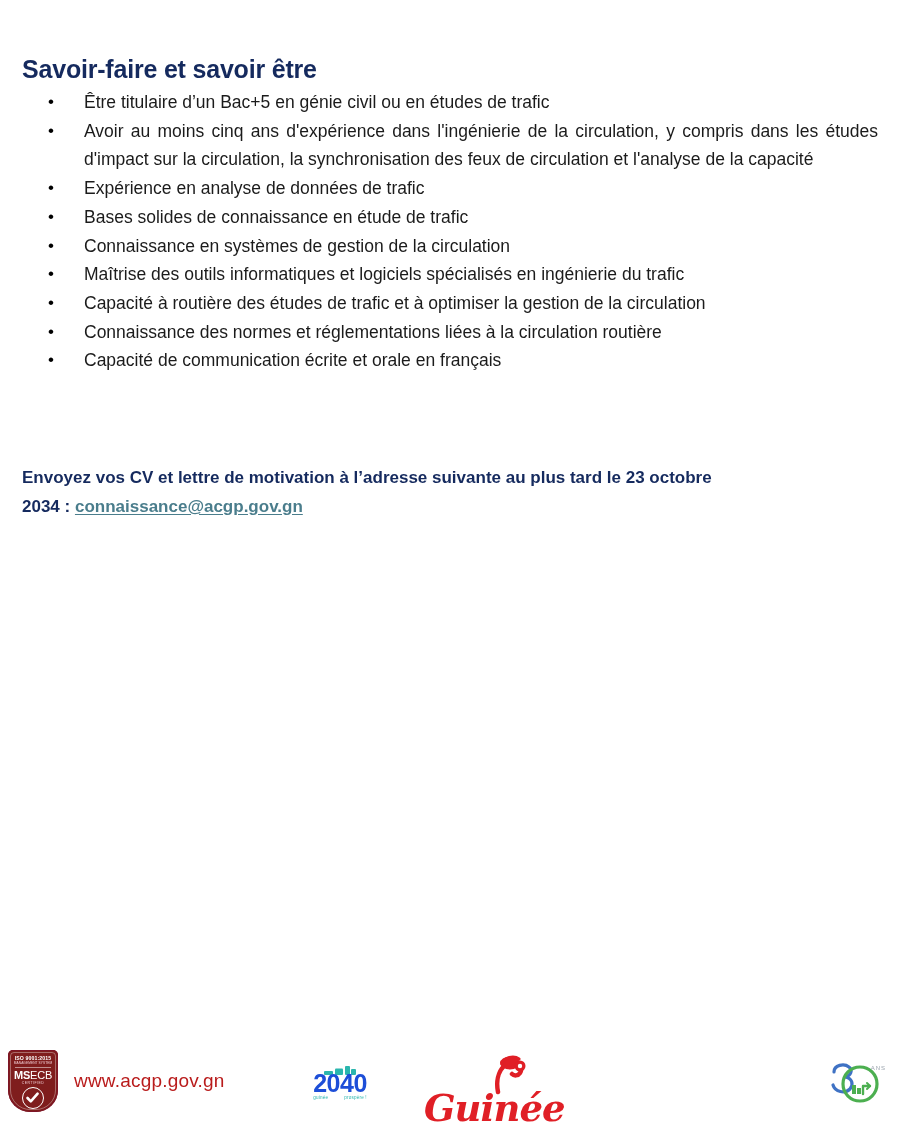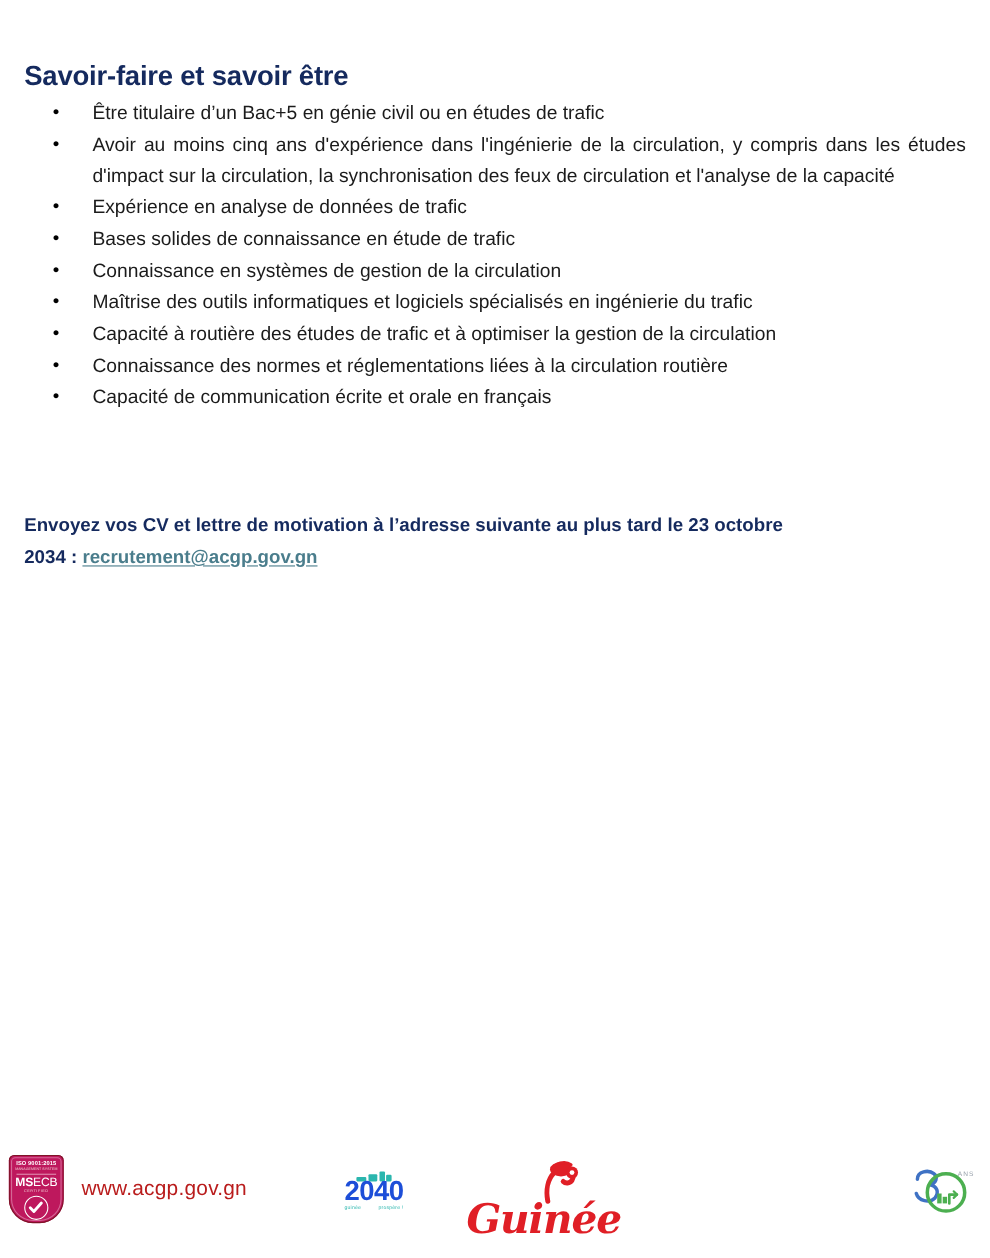--- a/index.html
+++ b/index.html
@@ -114,21 +114,21 @@
     position: absolute;
     left: 8px;
     top: 6px;
     width: 50px;
     height: 62px;
   }
   .shield {
     position: relative;
     width: 50px;
     height: 62px;
-    background: #be185d;
+    background: #7f1d1d;
     border-radius: 5px 5px 22px 22px;
     overflow: hidden;
     box-shadow: inset 0 0 0 1px #7d1527;
   }
   .shield::after {
     content: "";
     position: absolute;
     left: 2px; top: 2px; right: 2px; bottom: 2px;
     border: 1px solid rgba(255,255,255,.35);
     border-radius: 4px 4px 20px 20px;
@@ -319,21 +319,21 @@
       </li>
       <li class="nojust">
         <span class="bullet">•</span>
         <span>Capacité de communication écrite et orale en français</span>
       </li>
     </ul>
   </div>
 
   <div class="closing">
     <span>Envoyez vos CV et lettre de motivation à l’adresse suivante au plus tard le 23 octobre</span>
-    <div class="lastline"><span>2034 : </span><a class="mail-link" href="#">recrutement@acgp.gov.gn</a></div>
+    <div class="lastline"><span>2034 : </span><a class="mail-link" href="#">connaissance@acgp.gov.gn</a></div>
   </div>
 
   <div class="footer">
 
     <div class="iso-badge">
       <div class="shield">
         <div class="iso-line1">ISO 9001:2015</div>
         <div class="iso-line2">MANAGEMENT SYSTEM</div>
         <div class="iso-rule"></div>
         <div class="iso-msecb"><span>MS</span><span class="thin">ECB</span></div>

